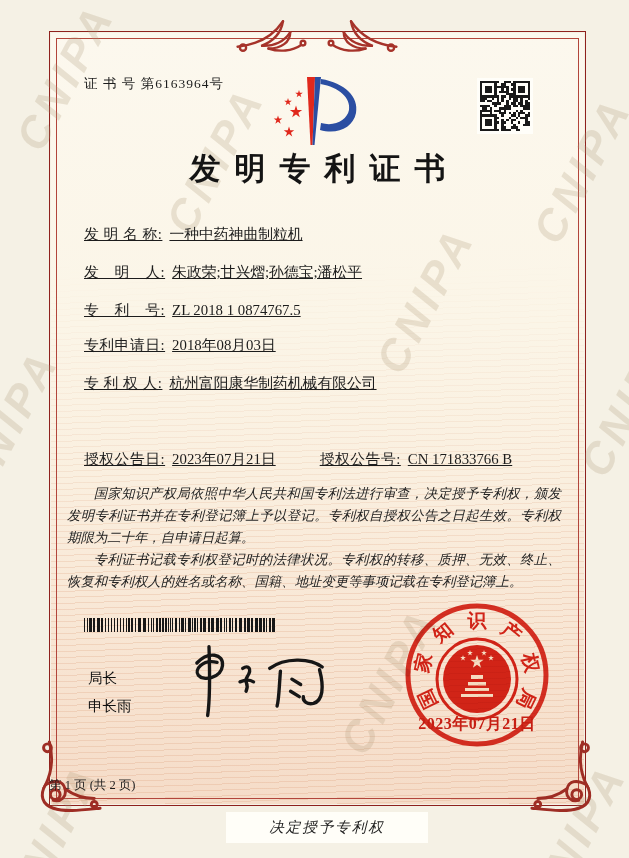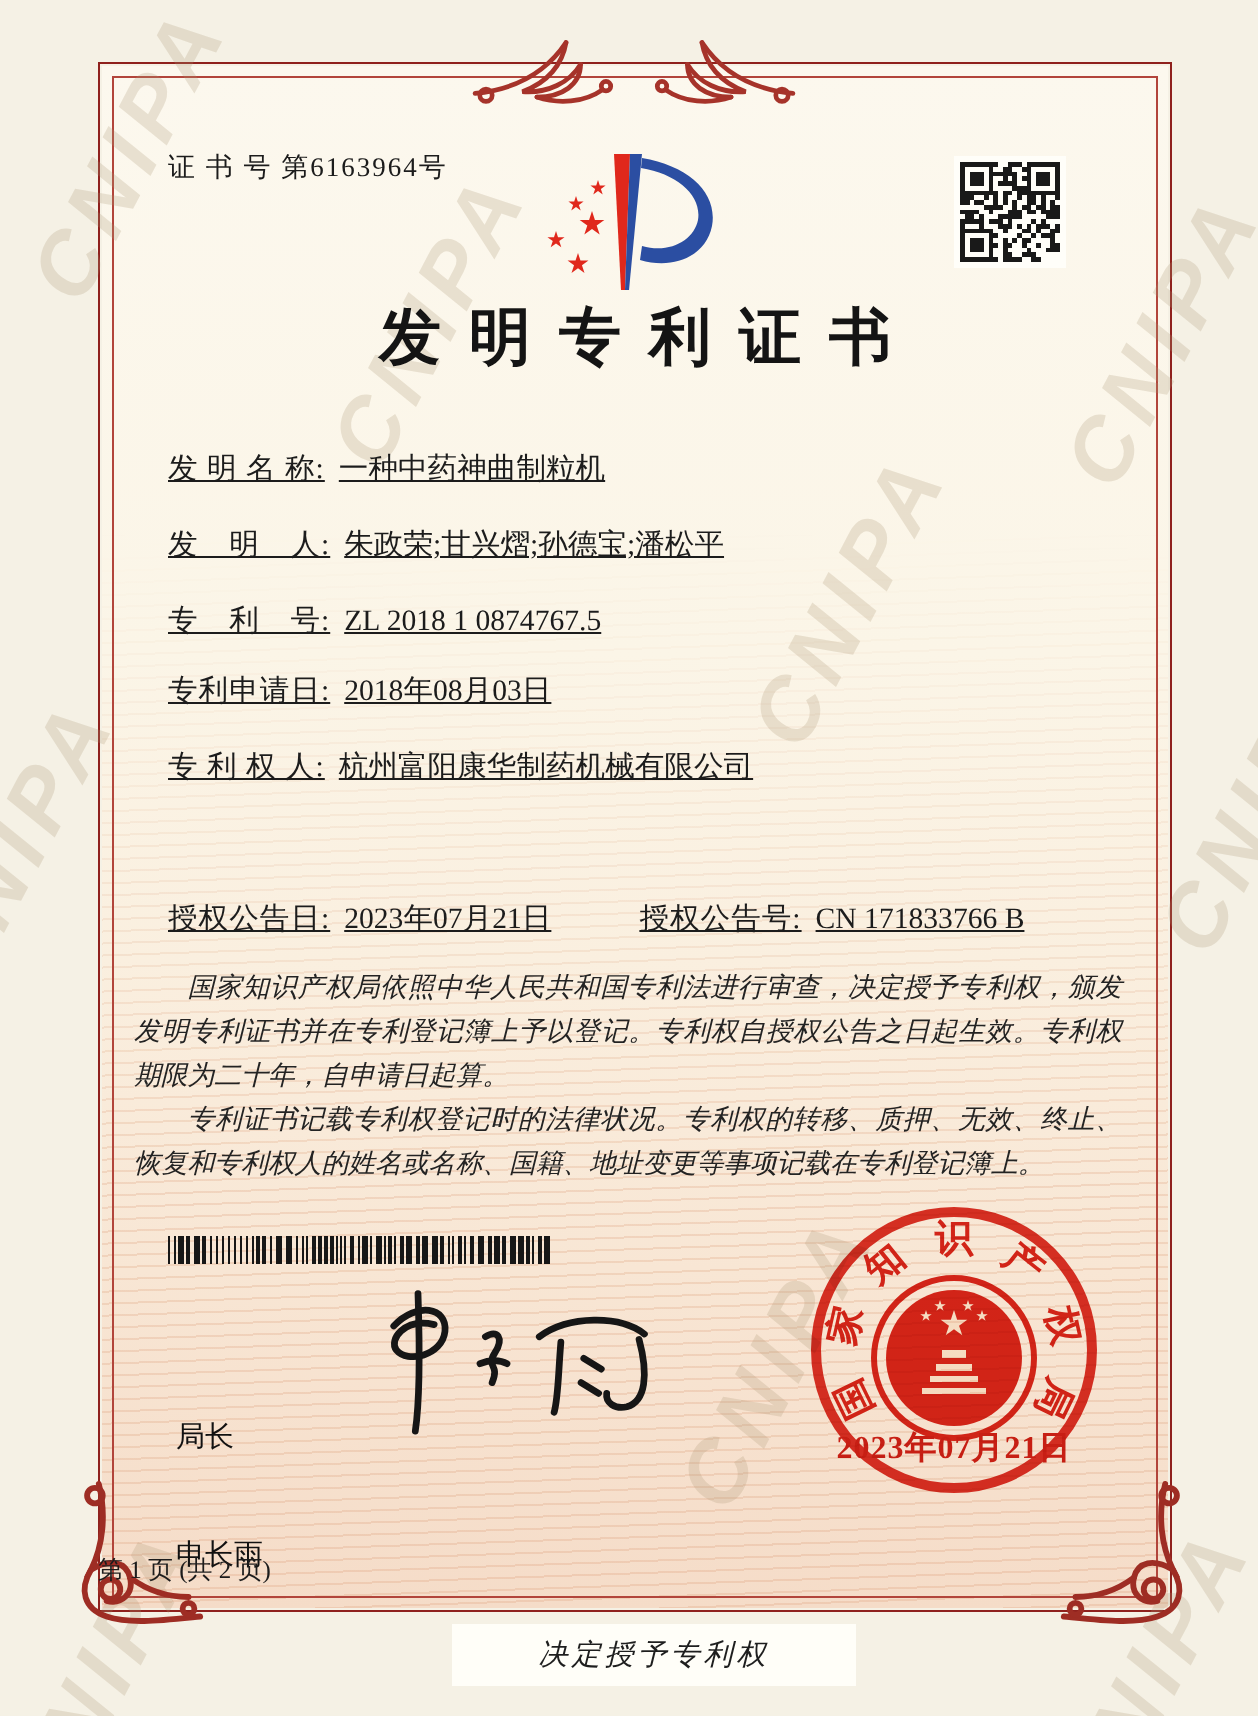--- a/index.html
+++ b/index.html
@@ -54,21 +54,21 @@
   .row .lab2{margin-left:44px;letter-spacing:0.5px;}
   .paras{
     position:absolute;left:67px;top:483px;width:494px;z-index:3;
     font-size:13.4px;line-height:22px;font-style:italic;text-align:justify;color:#232323;
   }
   .paras p{margin:0;text-indent:2em;}
   .barcode{position:absolute;left:84px;top:618px;width:194px;height:14px;z-index:3;font-size:0;}
   .barcode i{display:inline-block;height:100%;background:#171717;vertical-align:top;}
   .director{position:absolute;left:88px;top:669px;z-index:3;
     font-family:"Liberation Sans","DejaVu Sans",sans-serif;font-size:14.5px;color:#111;}
-  .director div{margin-bottom:9px;margin-top:40px;}
+  .director div{margin-bottom:9px;}
   .signature{position:absolute;left:178px;top:638px;z-index:4;}
   .seal{position:absolute;left:403px;top:601px;width:148px;height:148px;z-index:5;mix-blend-mode:multiply;}
   .seal svg{position:absolute;inset:0;width:148px;height:148px;}
   .seal svg text{font:bold 19px "Liberation Serif","DejaVu Serif",serif;fill:#d8281c;
     text-anchor:middle;dominant-baseline:central;}
   .seal-date{
     position:absolute;left:0;right:0;top:113px;text-align:center;
     font-size:16px;font-weight:bold;color:#cf2318;letter-spacing:0.5px;
   }
   .page-num{position:absolute;left:49px;top:777px;width:537px;z-index:3;text-align:left;font-size:12.5px;}

